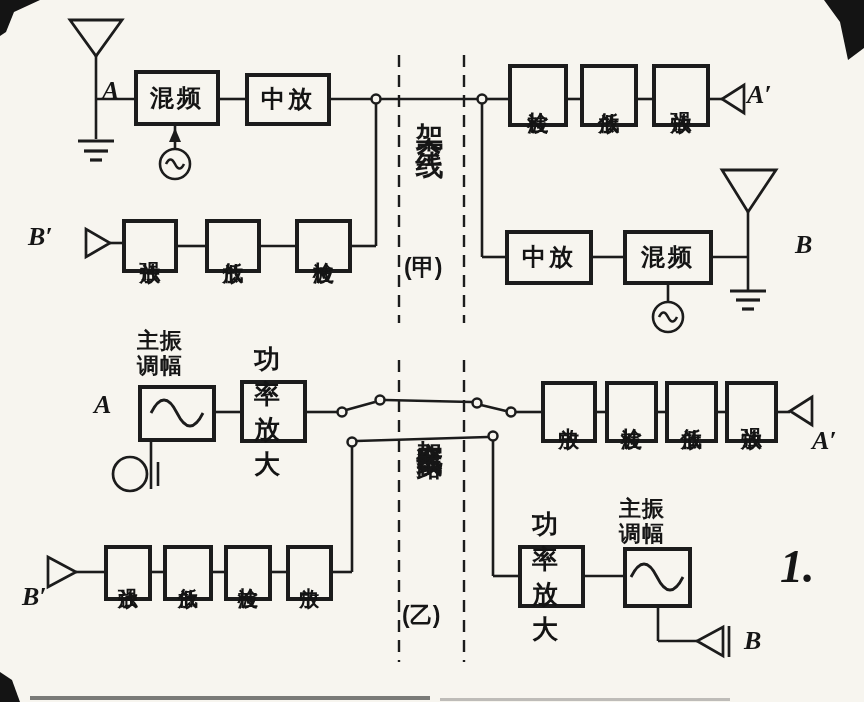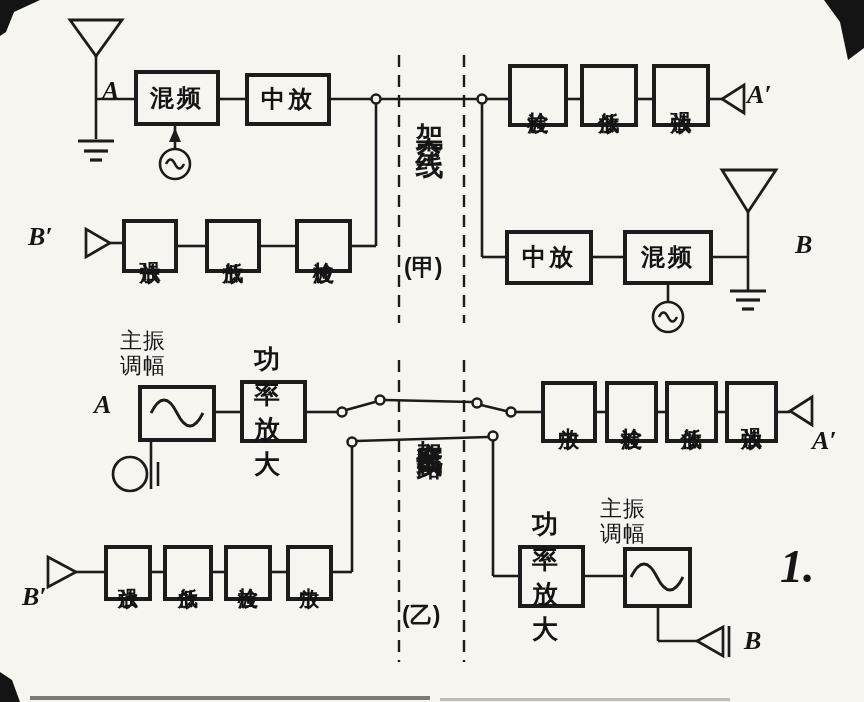--- a/index.html
+++ b/index.html
@@ -7,21 +7,21 @@
          font-family:"Liberation Sans",sans-serif;color:#161616}
   svg.layer{position:absolute;left:0;top:0;width:864px;height:702px}
   .blk{position:absolute;box-sizing:border-box;border:4px solid #1c1c1c;background:transparent;
        display:flex;align-items:center;justify-content:center;font-weight:700;color:#141414;
        font-size:21px;line-height:1.12;text-align:left}
   .blk.h{font-size:24px;letter-spacing:3px}
   .blk.v{writing-mode:vertical-rl;text-orientation:upright;letter-spacing:1px}
   .blk.wrap{font-size:26px;line-height:35px;letter-spacing:0;padding:0 10px}
   .lbl{position:absolute;white-space:nowrap}
   .term{font-family:"Liberation Serif",serif;font-style:italic;font-weight:700;font-size:26px}
-  .osc-lbl{position:absolute;font-weight:400;font-size:22px;line-height:25px;text-align:left;letter-spacing:1px}
+  .osc-lbl{position:absolute;font-weight:700;font-size:22px;line-height:25px;text-align:center;letter-spacing:1px}
   .osc-lbl span{display:block}
   .vtext{position:absolute;writing-mode:vertical-rl;text-orientation:upright;font-weight:700}
   .vt-top{font-size:28px;letter-spacing:14px}
   .vt-bot{font-size:26px;letter-spacing:3px}
   .tag{position:absolute;font-weight:700;font-size:23px}
   .figno{position:absolute;font-family:"Liberation Serif",serif;font-style:italic;font-weight:700;font-size:46px}
 </style>
 </head>
 <body>
 

